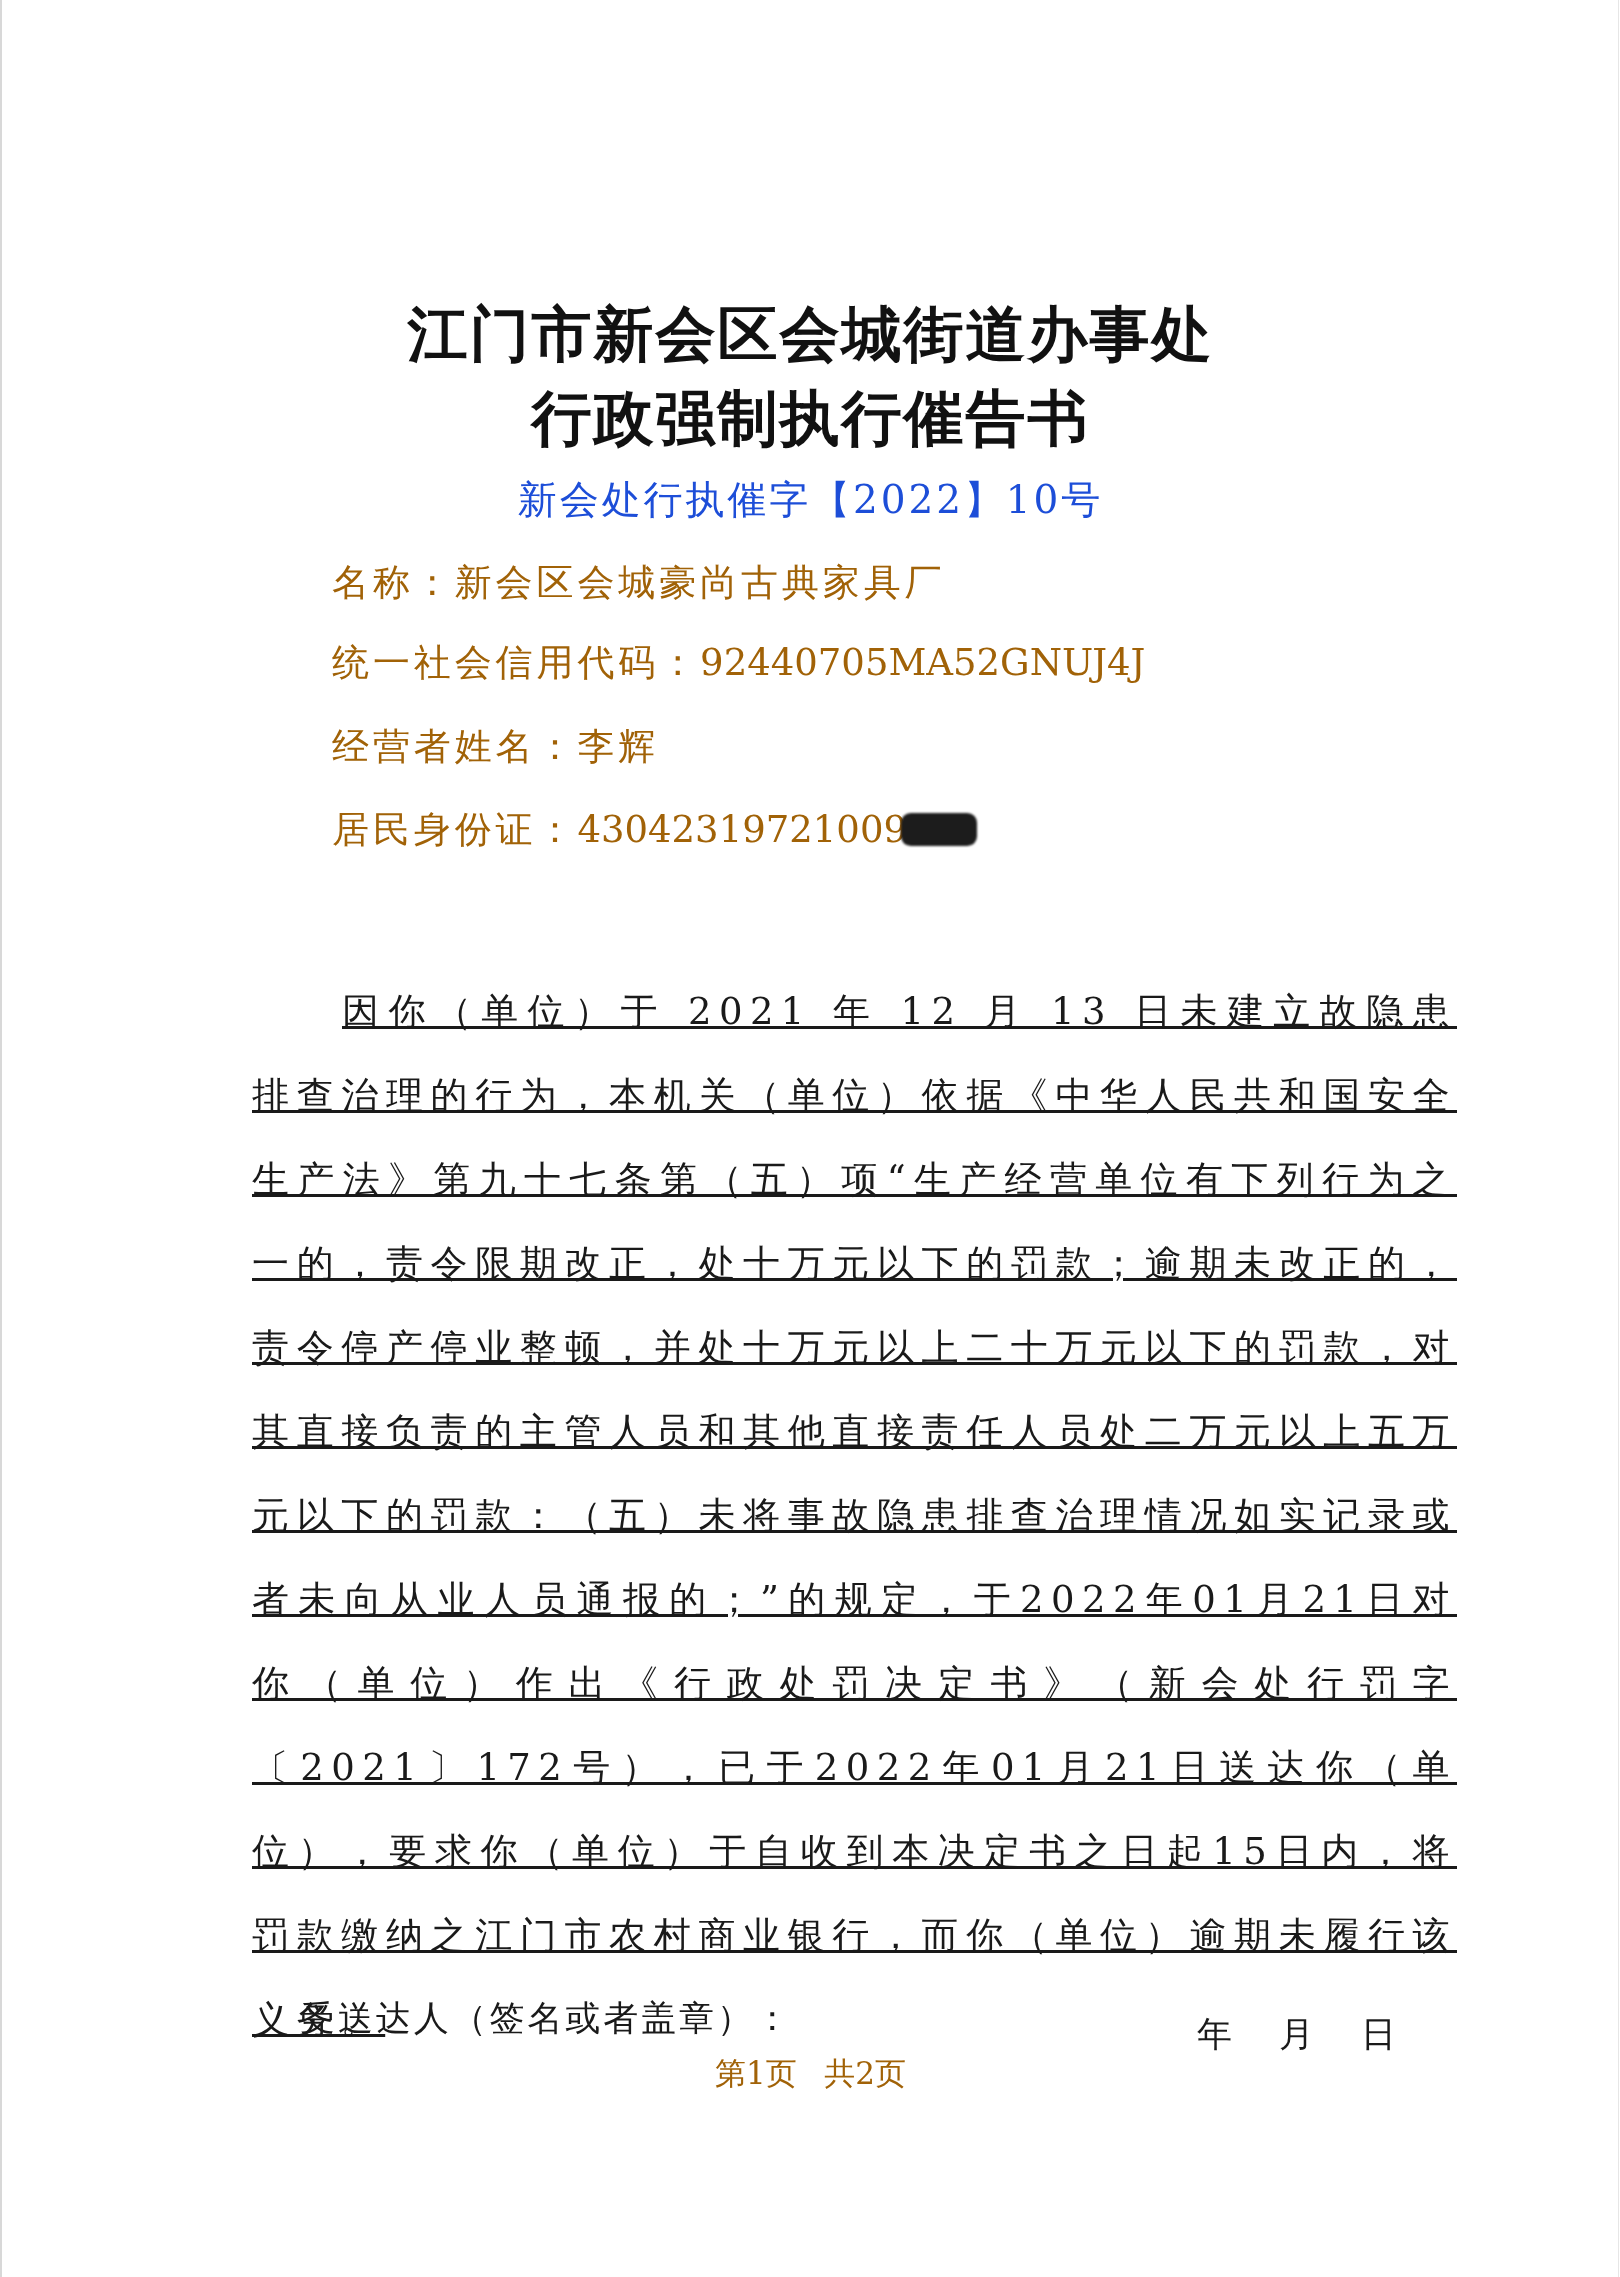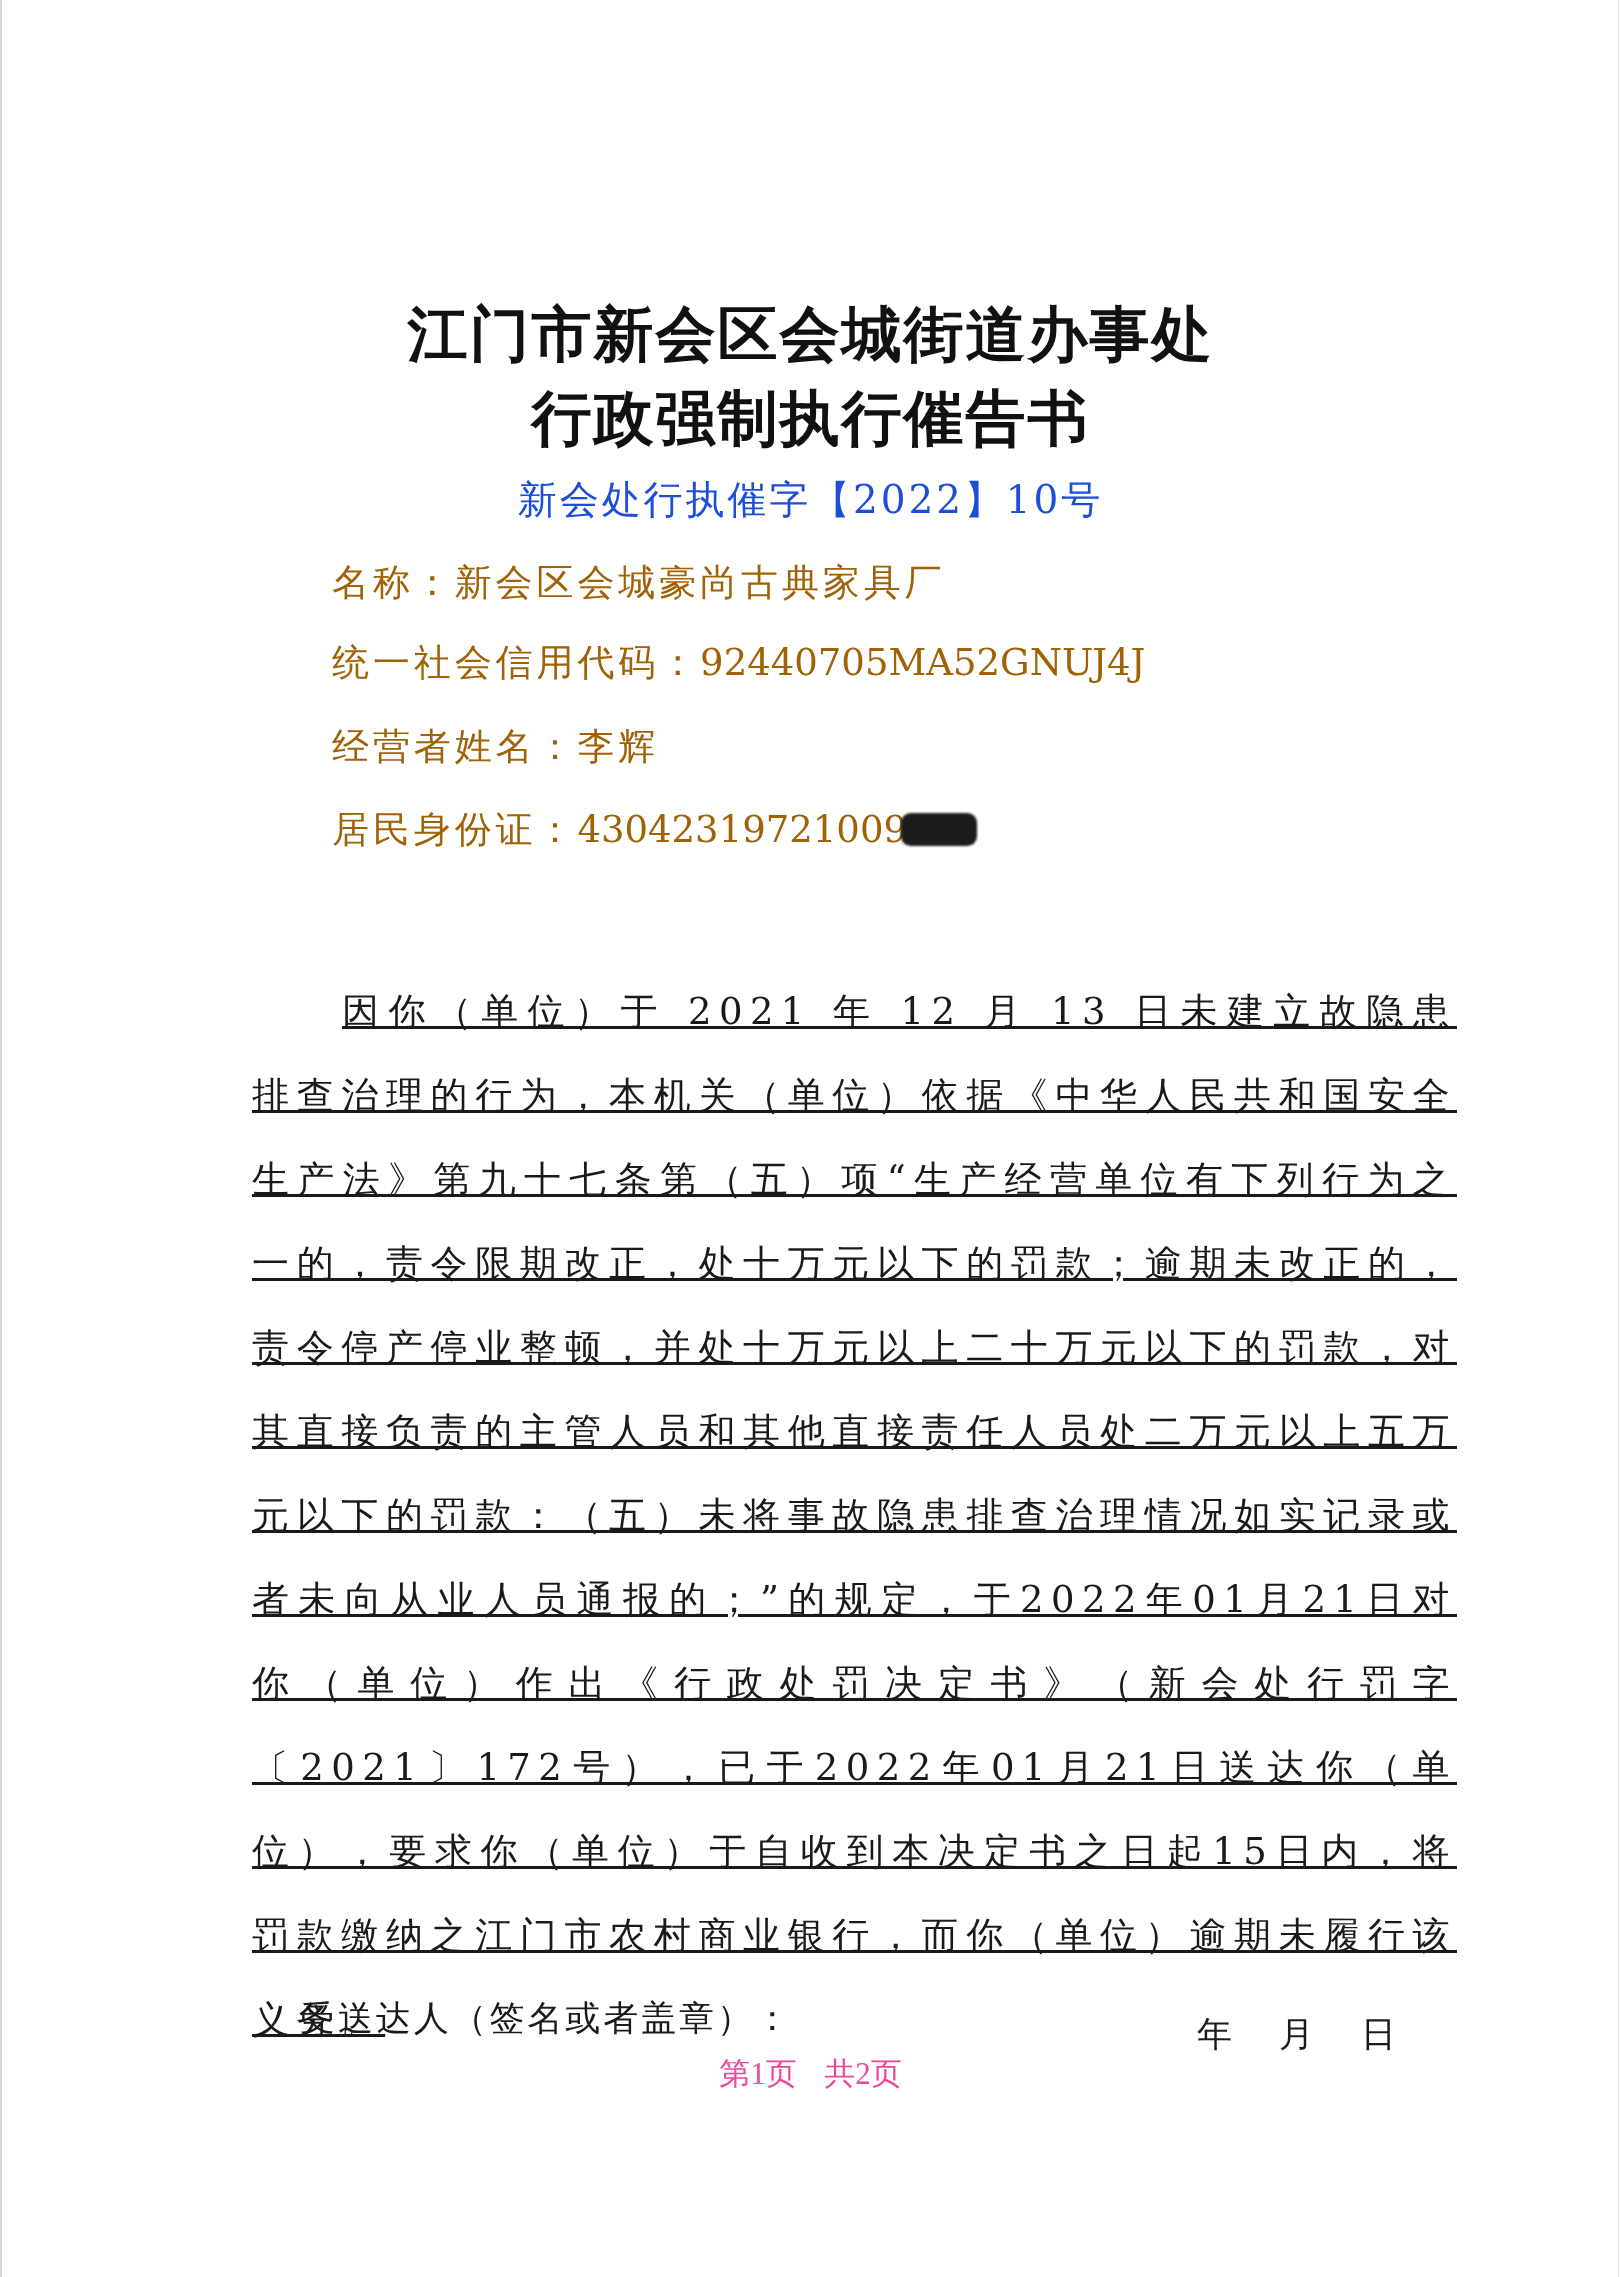--- a/index.html
+++ b/index.html
@@ -119,22 +119,21 @@
     }
     .sign-row .sign-date span { margin-right: 47px; }
     .footer {
       position: absolute;
       top: 2058px;
       left: 0;
       width: 1621px;
       text-align: center;
       font-size: 31px;
       line-height: 1;
-      color: #ec4899;
-      font-family: Liberation Serif, serif;
+      color: #a16207;
     }
     .footer span { margin: 0 13.7px; }
   </style>
 </head>
 <body>
 
 <div class="page">
   <div class="scan-edge-left"></div>
   <div class="scan-edge-right"></div>
 

